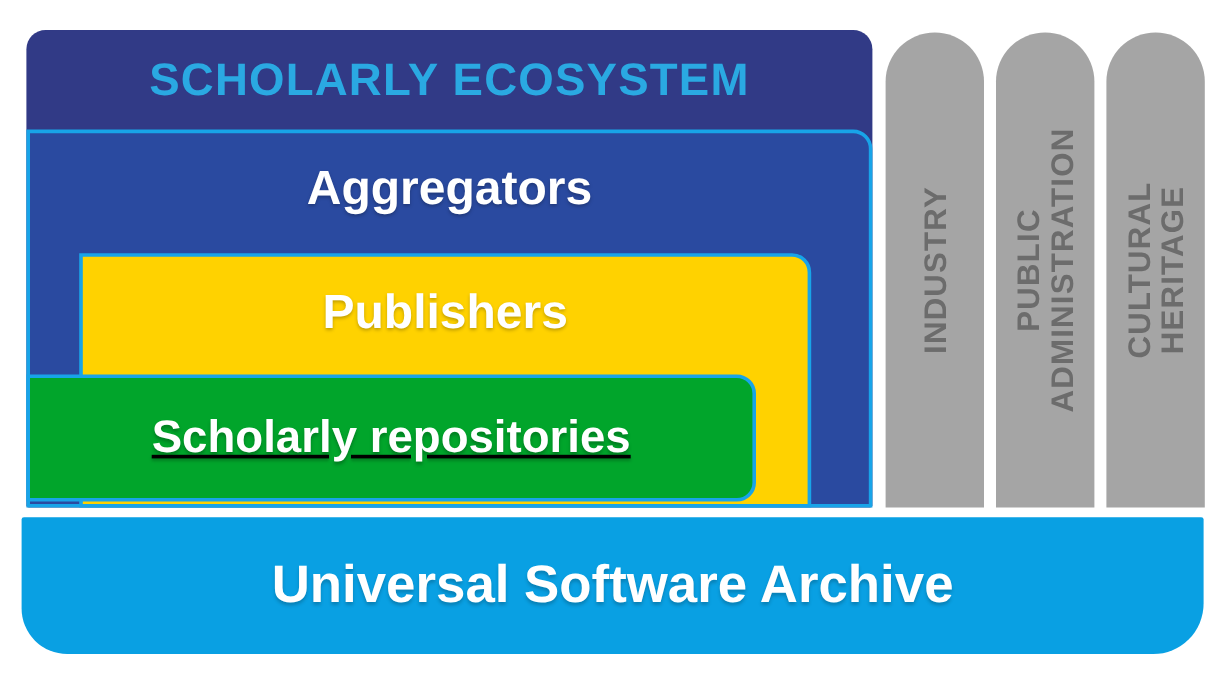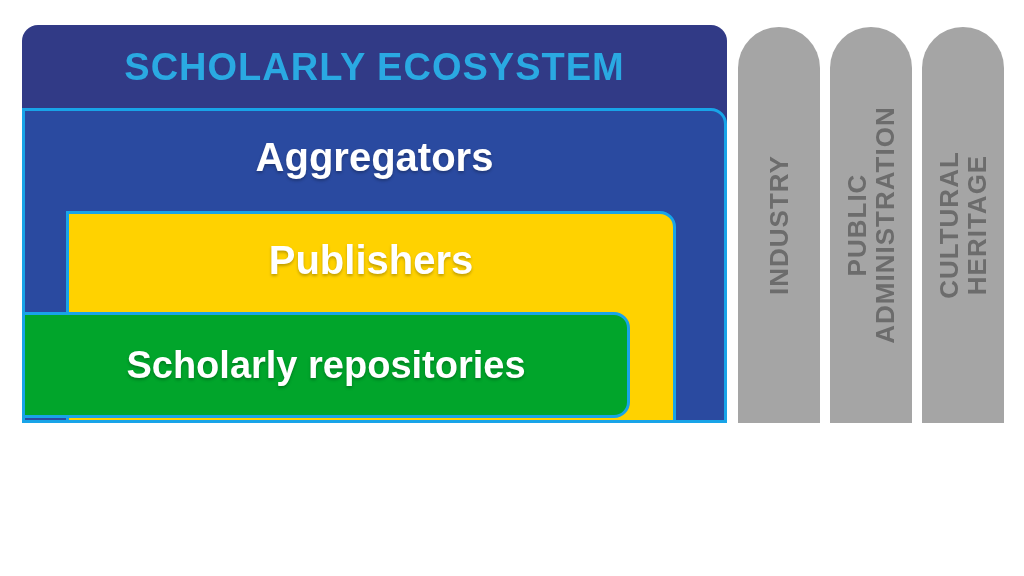--- a/index.html
+++ b/index.html
@@ -59,21 +59,21 @@
   }
   .pub-label { top: 24px; text-align: center; }
 
   
   .repo-box {
     left: 22px; top: 312px;
     width: 608px; height: 106px;
     background: #01a52b;
     border: 3px solid #18a4e8;
     border-radius: 0 16px 16px 0;
-    display: flex; align-items: center; justify-content: center;
+    display: flex; align-items: center; justify-content: center; text-decoration: underline;
   }
   .repo-label {
     font-size: 38px; font-weight: bold; color: #ffffff;
     text-shadow: 0 2px 3px rgba(0,0,0,0.25);
   }
 
   
   .archive-bar {
     left: 18px; top: 431px;
     width: 985px; height: 114px;
@@ -121,20 +121,23 @@
   </div>
 
   <div class="abs pub-box">
     <div class="layer-label pub-label">Publishers</div>
   </div>
 
   <div class="abs repo-box">
     <span class="repo-label">Scholarly repositories</span>
   </div>
 
+  <div class="abs archive-bar">
+    <span class="archive-label">Universal Software Archive</span>
+  </div>
 
   <div class="abs pill pill-1">
     <div class="pill-label">INDUSTRY</div>
   </div>
 
   <div class="abs pill pill-2">
     <div class="pill-label">PUBLIC
 ADMINISTRATION</div>
   </div>
 

